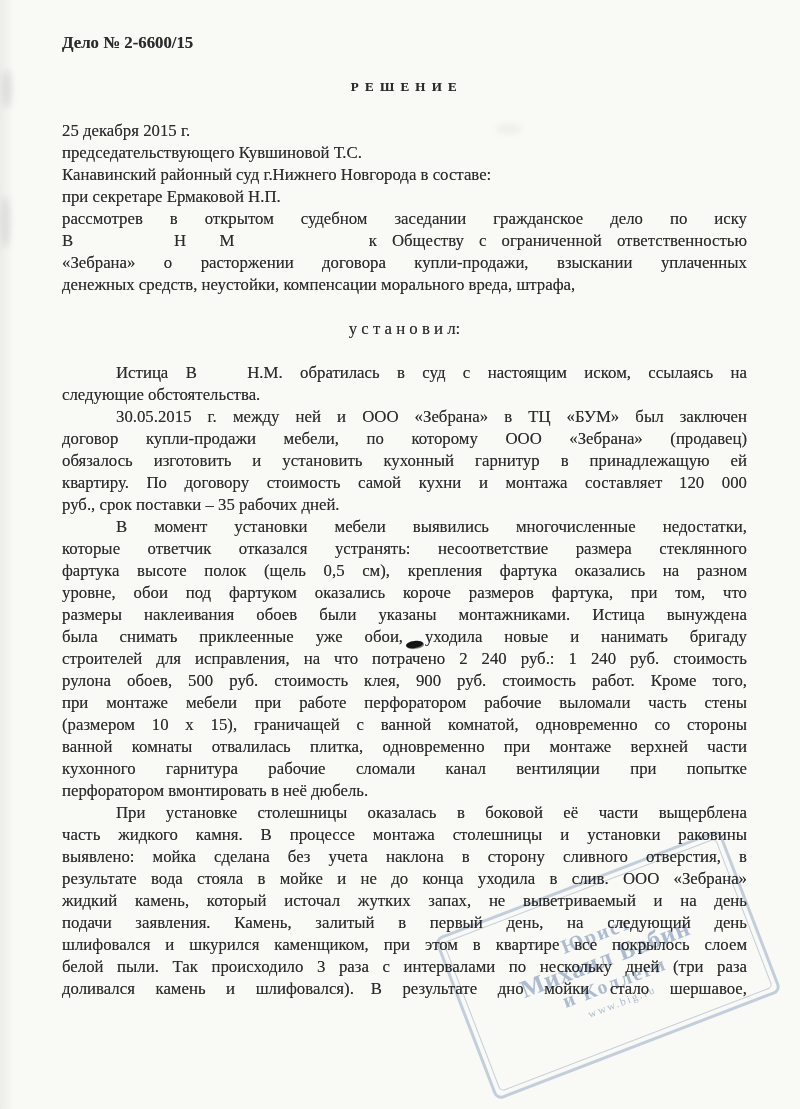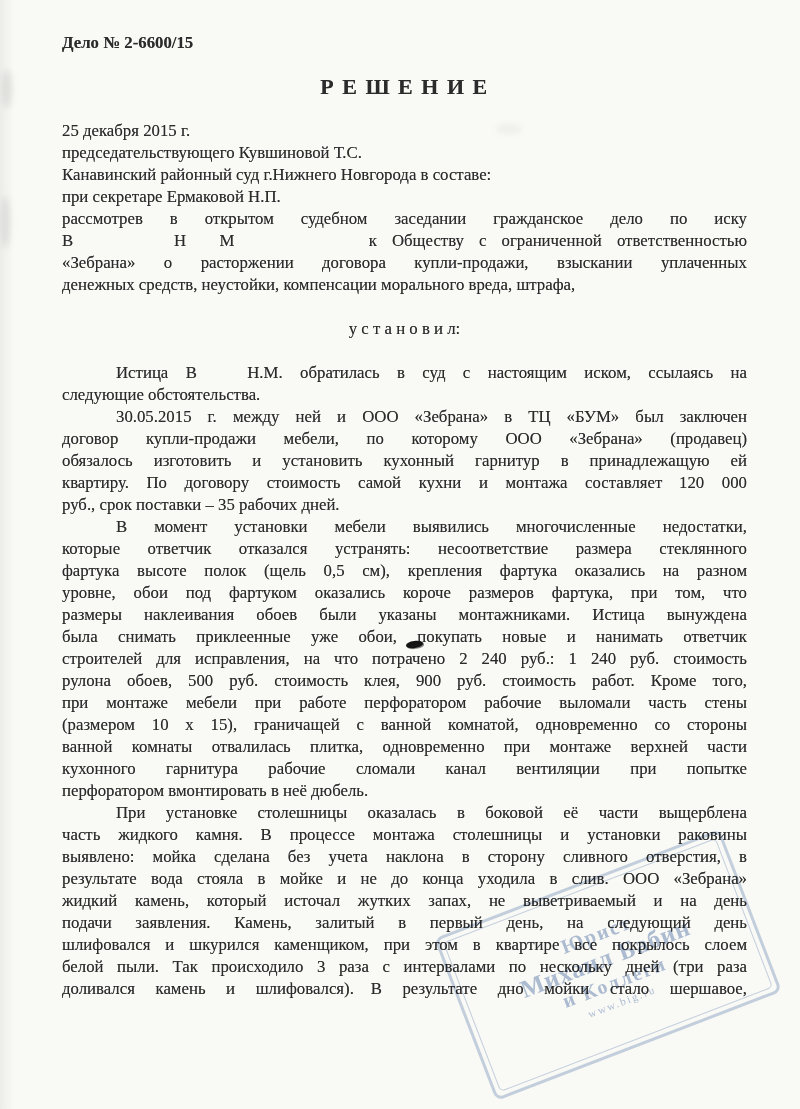--- a/index.html
+++ b/index.html
@@ -35,21 +35,21 @@
     height: 22px;
     line-height: 22px;
     font-size: 16.8px;
     text-align: left;
     white-space: normal;
     text-shadow: 0 0 0.6px rgba(43,43,43,0.55);
   }
   .line.gapline { height: 22px; }
   .line.bold   { font-weight: bold; }
   .line.center { text-align: center; }
-  .line.title  { letter-spacing: 1.5px; font-size: 22px; }
+  .line.title  { letter-spacing: 1.5px; font-size: 13px; }
   .line.just   { text-align: justify; text-align-last: justify; }
   .line.indent { padding-left: 54px; }
 
   
   .stamp {
     position: absolute;
     left: 455px;
     top: 878px;
     width: 300px;
     height: 168px;
@@ -119,21 +119,21 @@
       <div class="line just indent">30.05.2015 г. между ней и ООО «Зебрана» в ТЦ «БУМ» был заключен</div>
       <div class="line just">договор купли-продажи мебели, по которому ООО «Зебрана» (продавец)</div>
       <div class="line just">обязалось изготовить и установить кухонный гарнитур в принадлежащую ей</div>
       <div class="line just">квартиру. По договору стоимость самой кухни и монтажа составляет 120&nbsp;000</div>
       <div class="line">руб., срок поставки – 35 рабочих дней.</div>
       <div class="line just indent">В момент установки мебели выявились многочисленные недостатки,</div>
       <div class="line just">которые ответчик отказался устранять: несоответствие размера стеклянного</div>
       <div class="line just">фартука высоте полок (щель 0,5 см), крепления фартука оказались на разном</div>
       <div class="line just">уровне, обои под фартуком оказались короче размеров фартука, при том, что</div>
       <div class="line just">размеры наклеивания обоев были указаны монтажниками. Истица вынуждена</div>
-      <div class="line just">была снимать приклеенные уже обои, покупать новые и нанимать ответчик</div>
+      <div class="line just">была снимать приклеенные уже обои, уходила новые и нанимать бригаду</div>
       <div class="line just">строителей для исправления, на что потрачено 2&nbsp;240 руб.: 1&nbsp;240 руб. стоимость</div>
       <div class="line just">рулона обоев, 500 руб. стоимость клея, 900 руб. стоимость работ. Кроме того,</div>
       <div class="line just">при монтаже мебели при работе перфоратором рабочие выломали часть стены</div>
       <div class="line just">(размером 10 х 15), граничащей с ванной комнатой, одновременно со стороны</div>
       <div class="line just">ванной комнаты отвалилась плитка, одновременно при монтаже верхней части</div>
       <div class="line just">кухонного гарнитура рабочие сломали канал вентиляции при попытке</div>
       <div class="line">перфоратором вмонтировать в неё дюбель.</div>
       <div class="line just indent">При установке столешницы оказалась в боковой её части выщерблена</div>
       <div class="line just">часть жидкого камня. В процессе монтажа столешницы и установки раковины</div>
       <div class="line just">выявлено: мойка сделана без учета наклона в сторону сливного отверстия, в</div>

